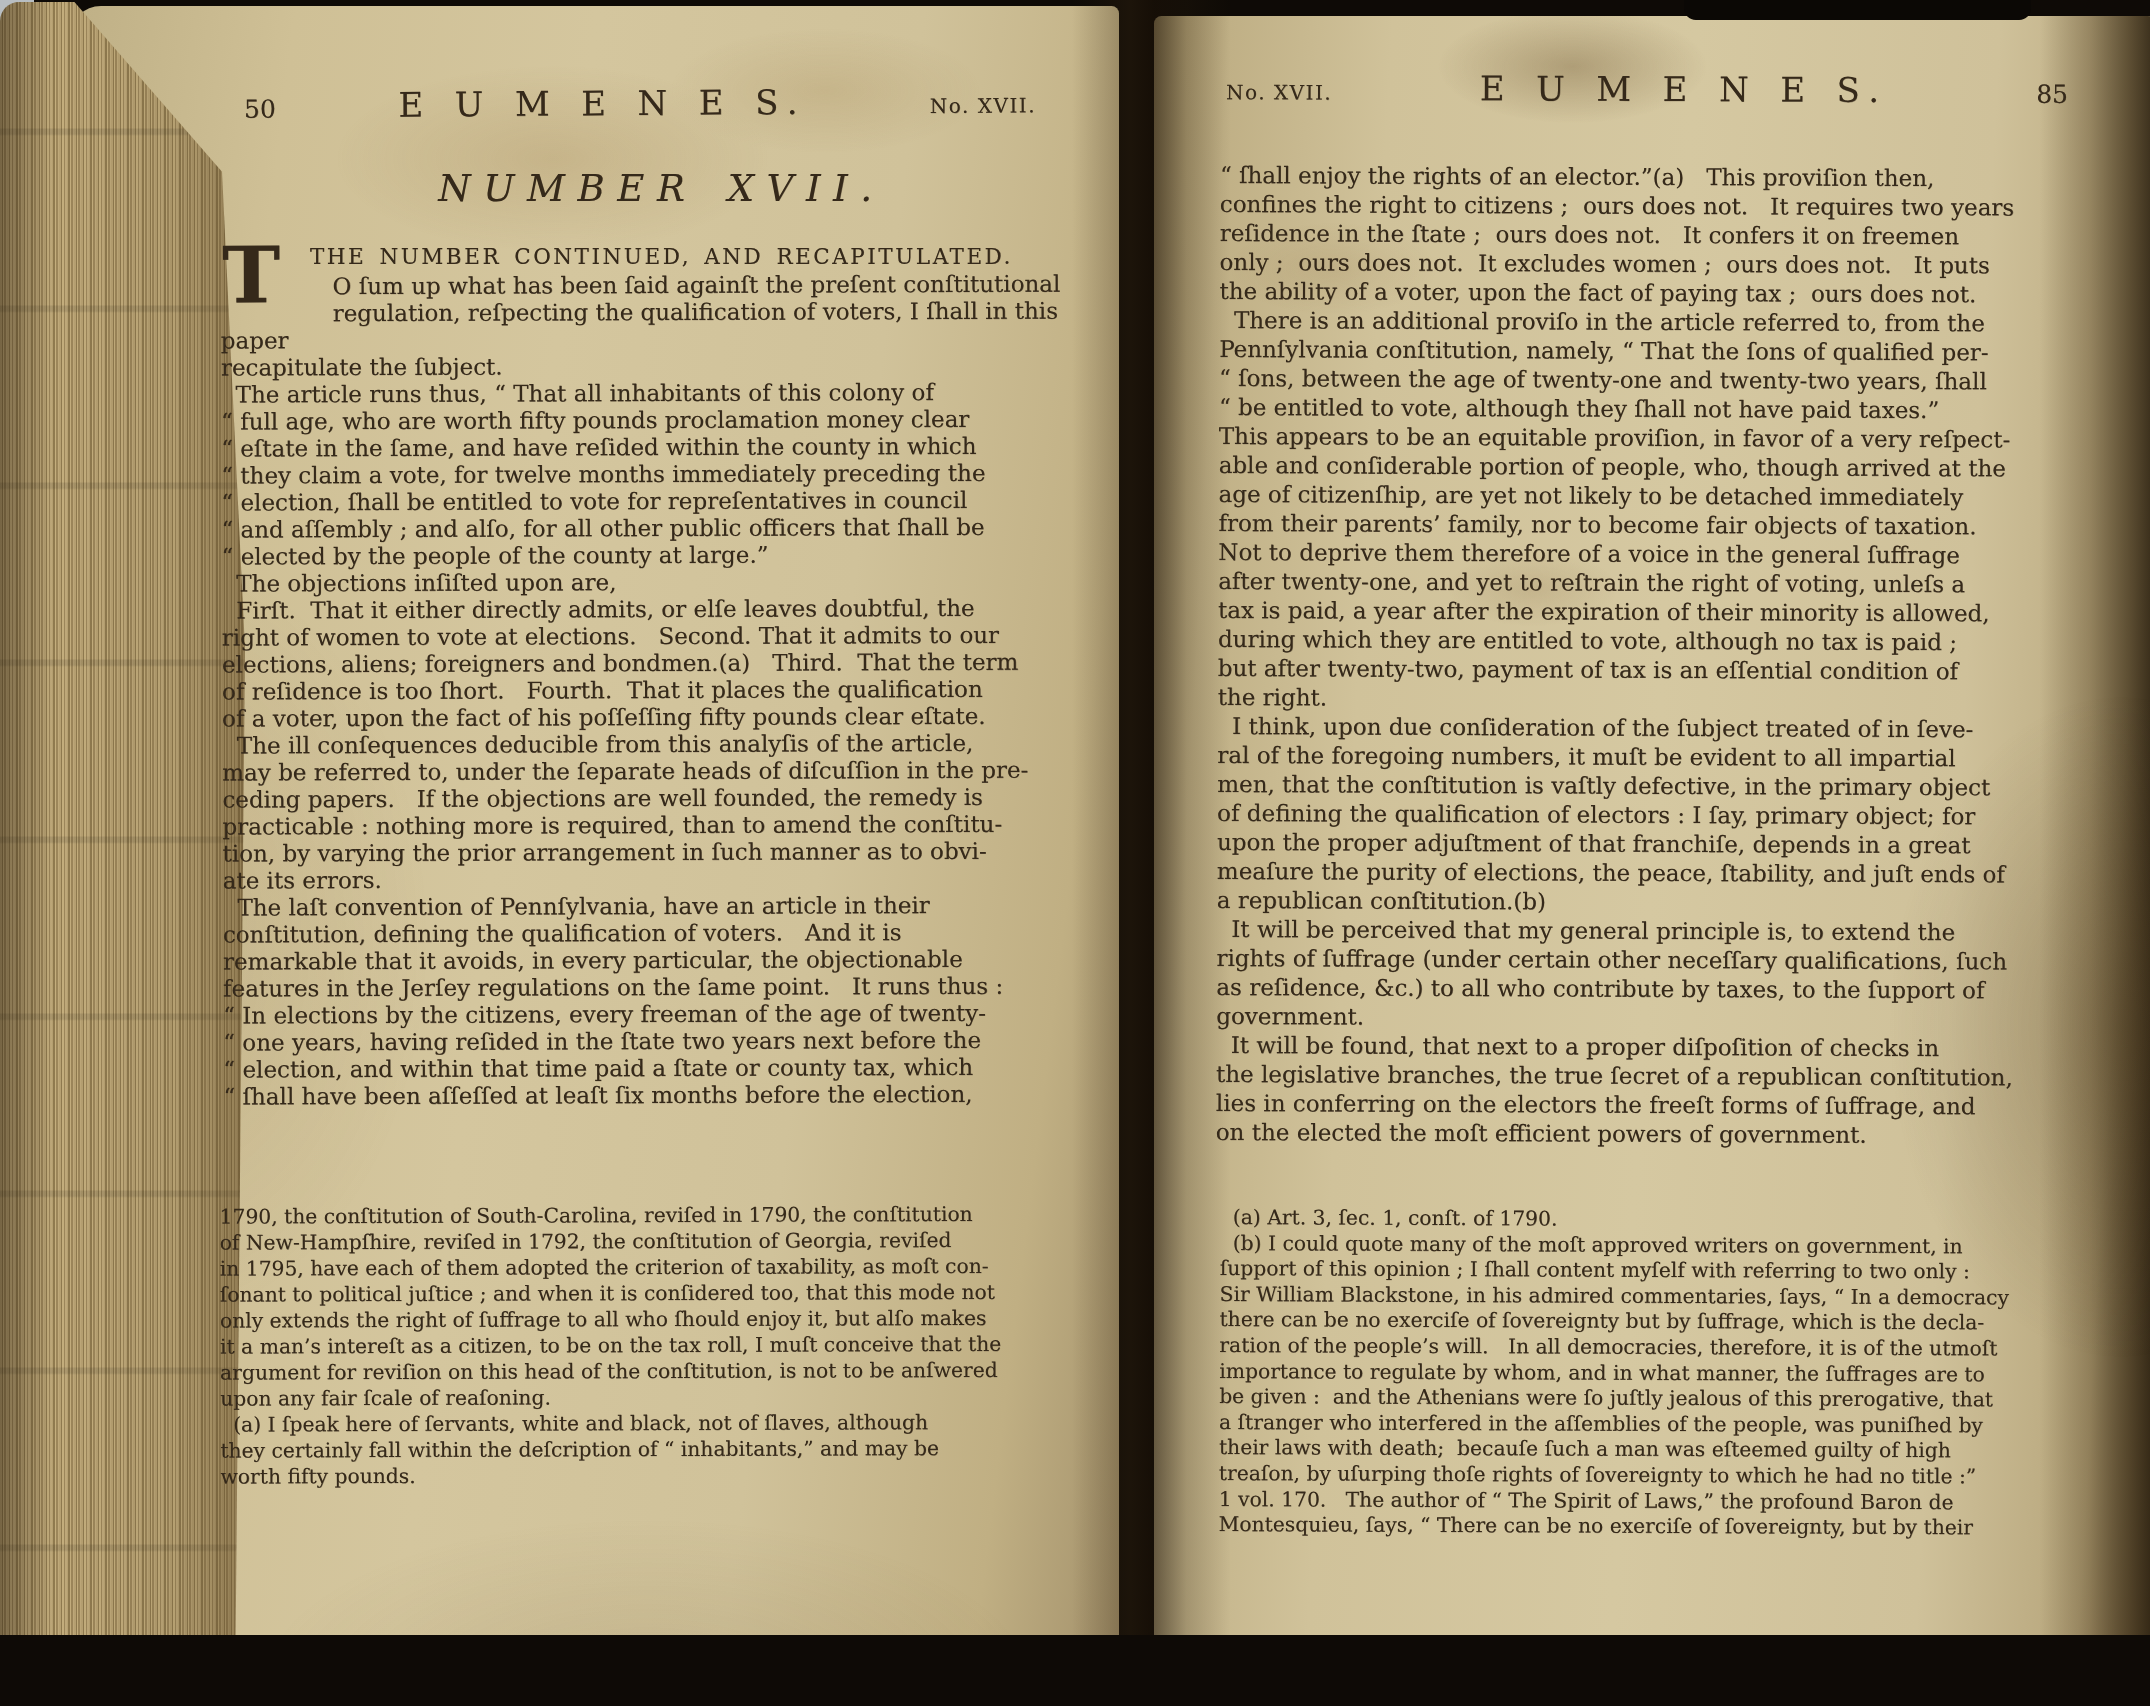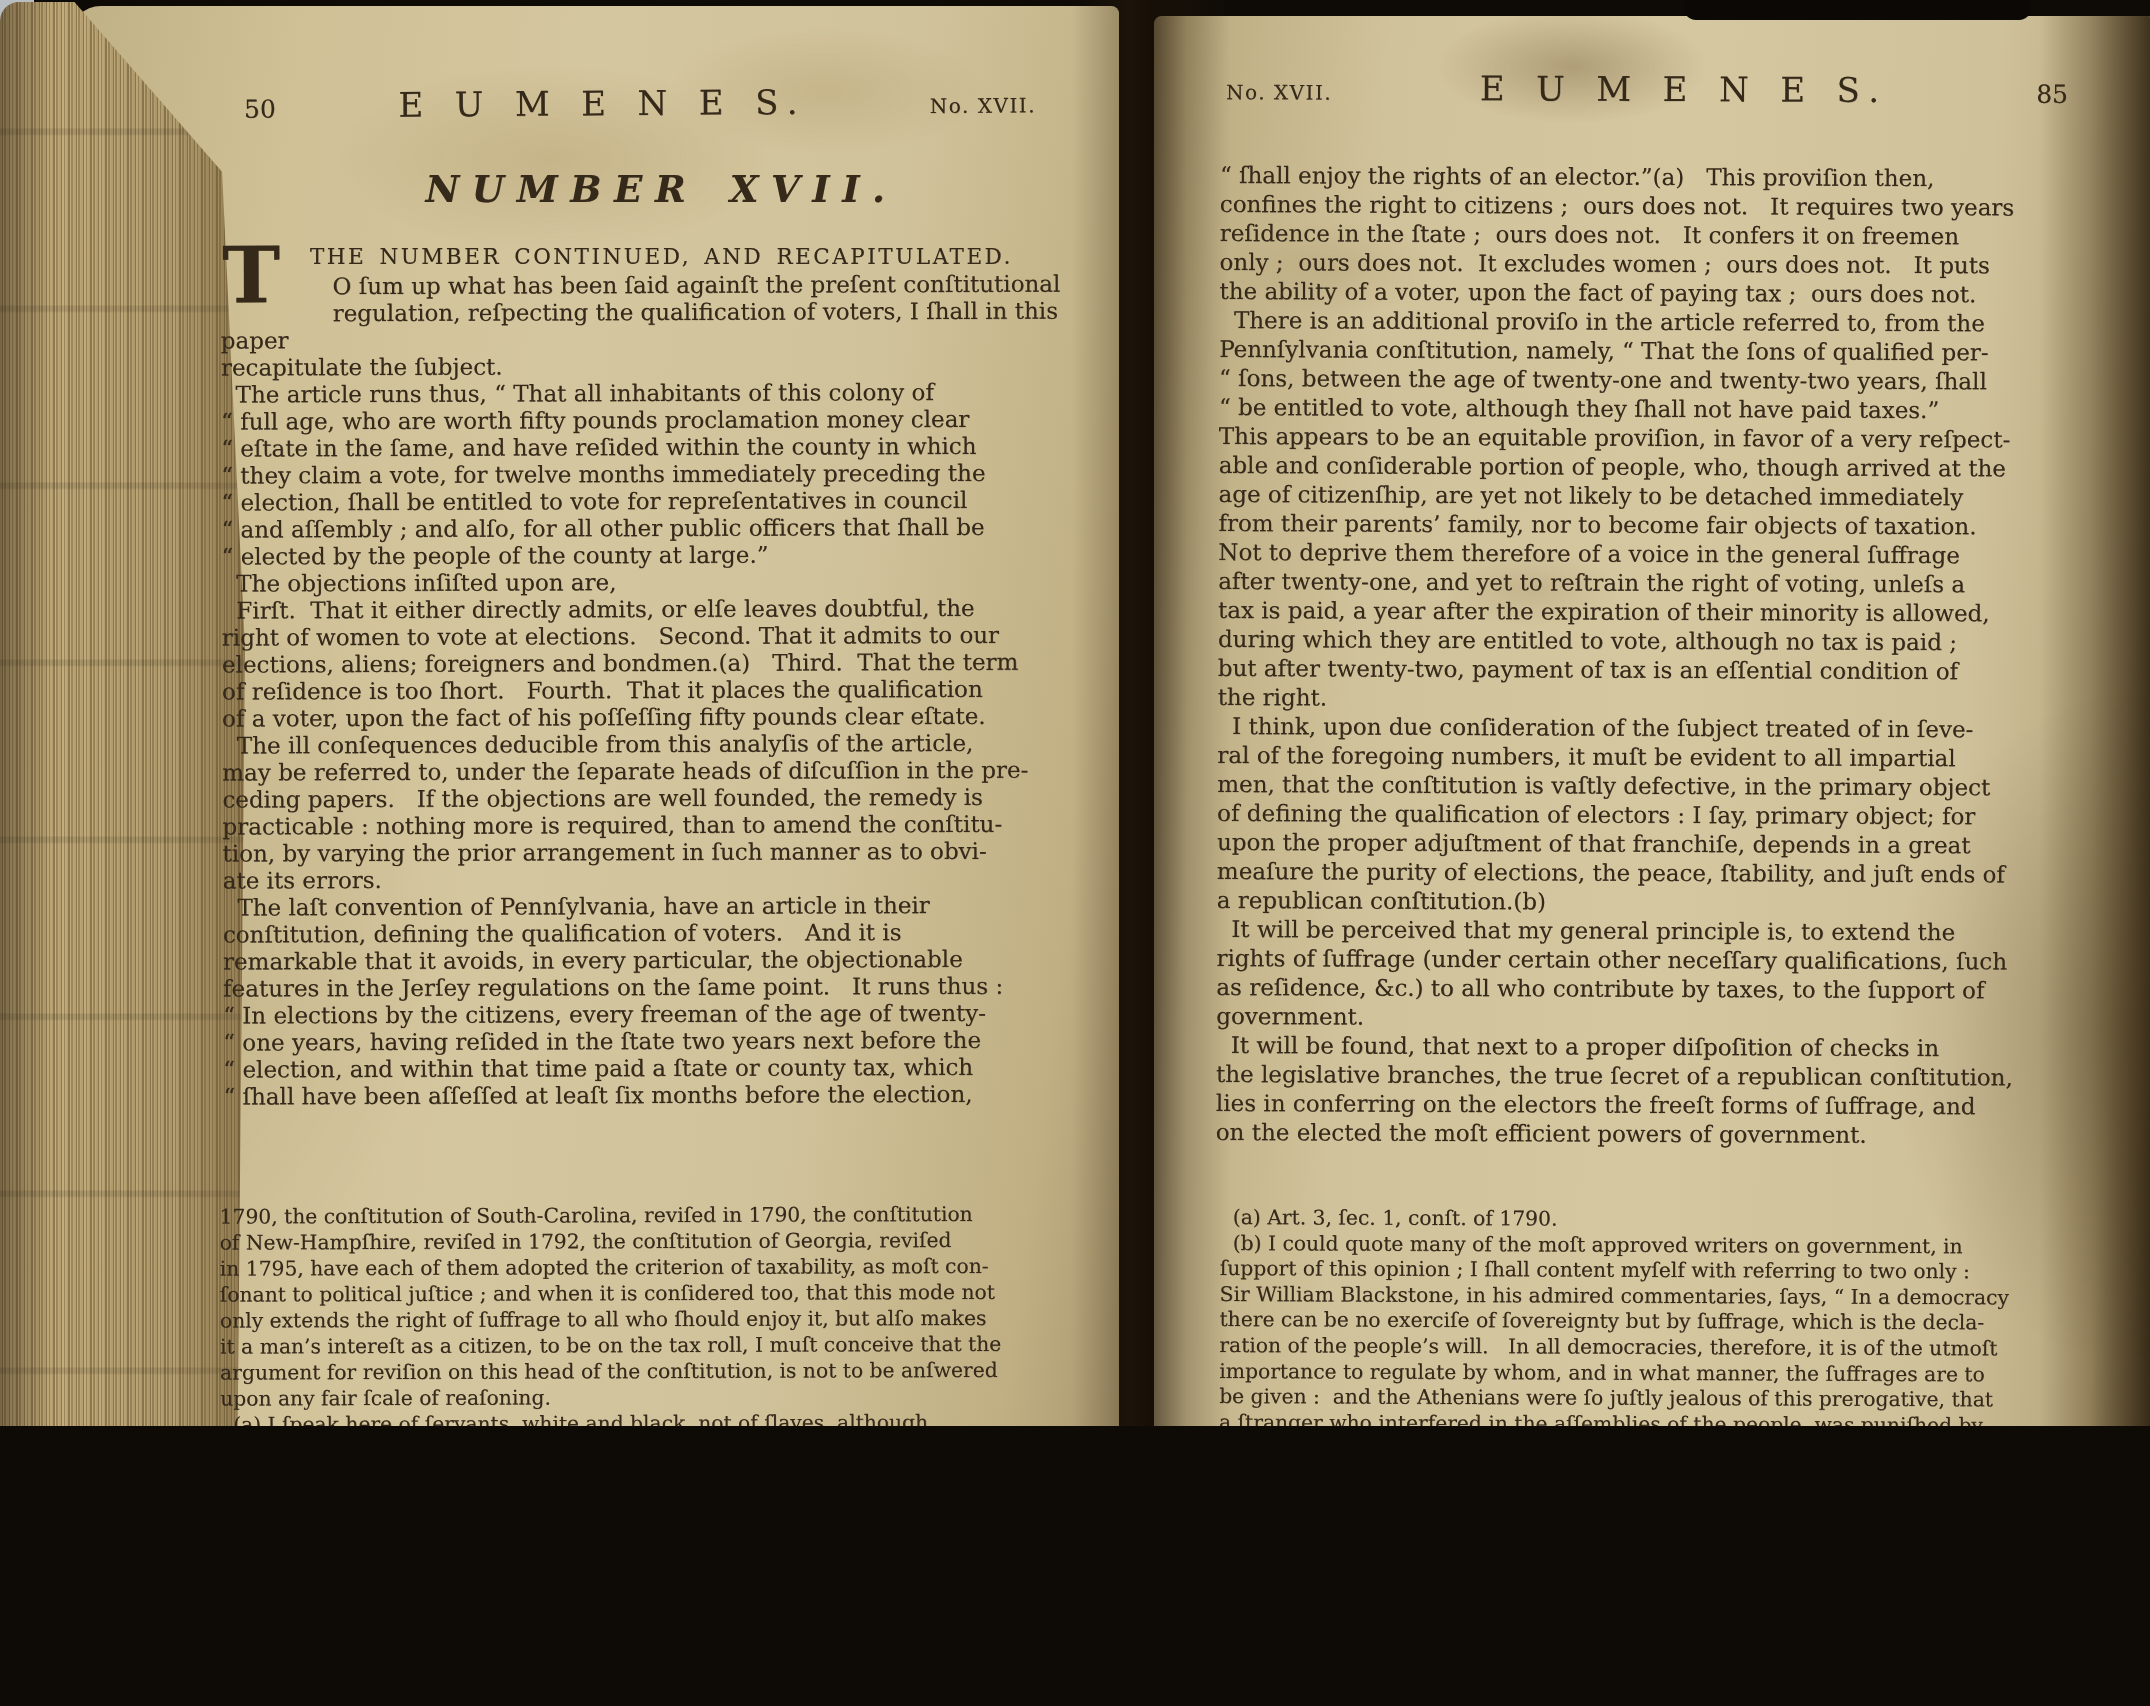--- a/index.html
+++ b/index.html
@@ -1,17 +1,17 @@
 <!DOCTYPE html>
 <html style="font-size:11.8px"><head>
 <meta charset="utf-8">
 <style>
   html,body{margin:0;padding:0;background:#0e0a06;}
   .spread{
-    position:relative;width:2151px;height:1426px;overflow:hidden;
+    position:relative;width:2151px;height:1635px;overflow:hidden;
     background:#0e0a06;
     font-family:"DejaVu Serif","Liberation Serif",serif;
     color:#35291a;
   }
   
   .corner-tl{position:absolute;left:0;top:0;width:34px;height:29.5px;background:#b8bec2;}
   .corner-bl{position:absolute;left:0;top:1691px;width:25px;height:15.5px;background:#a9b0b4;}
 
   
   .fore-edge{
@@ -73,21 +73,21 @@
   .txt{position:absolute;z-index:6;text-shadow:0.3px 0.3px 0.5px rgba(53,41,26,.45);}
   .hdr{display:flex;justify-content:space-between;align-items:baseline;}
   .pgnum{font-size:25px;}
   .running{font-size:34px;letter-spacing:9.6px;word-spacing:1.5px;}
   .issue{font-size:20px;letter-spacing:1.5px;}
 
   .lp-header{left:244px;top:83px;width:792px;transform:rotate(-.4deg);}
   .rp-header{left:1226px;top:69px;width:842px;transform:rotate(.25deg);}
 
   .lp-title{left:222px;top:167px;width:879px;text-align:center;font-style:italic;
-            font-size:37px;letter-spacing:12.6px;word-spacing:5.9px;font-weight:bold;}
+            font-size:37px;letter-spacing:12.6px;word-spacing:5.9px;}
   .lp-subtitle{left:222px;top:244px;width:879px;text-align:center;
             font-size:21.4px;letter-spacing:2.6px;word-spacing:3.7px;}
 
   .body-col{font-size:23px;}
   .lp-body{left:222px;top:272px;width:890px;line-height:27px;transform:rotate(-.2deg);}
   .rp-body{left:1220px;top:161px;width:875px;line-height:29px;transform:rotate(.25deg);transform-origin:top left;}
   .fn-col{font-size:20.3px;}
   .lp-fn{left:220px;top:1202px;width:894px;line-height:26px;transform:rotate(-.2deg);}
   .rp-fn{left:1220px;top:1205px;width:875px;line-height:25.6px;transform:rotate(.25deg);transform-origin:top left;}
 

